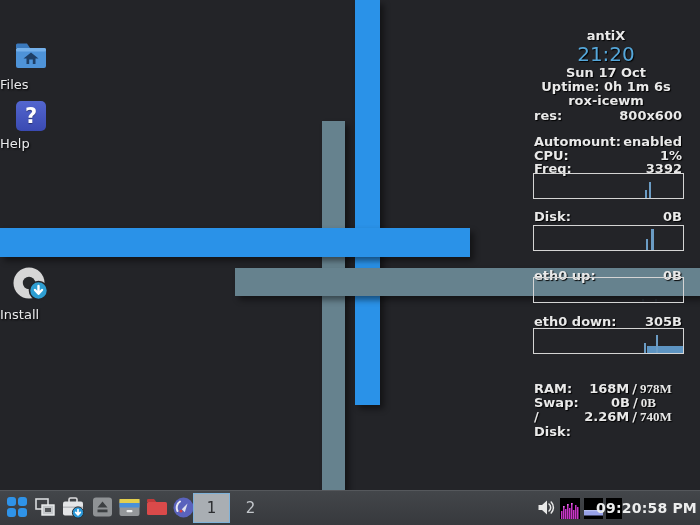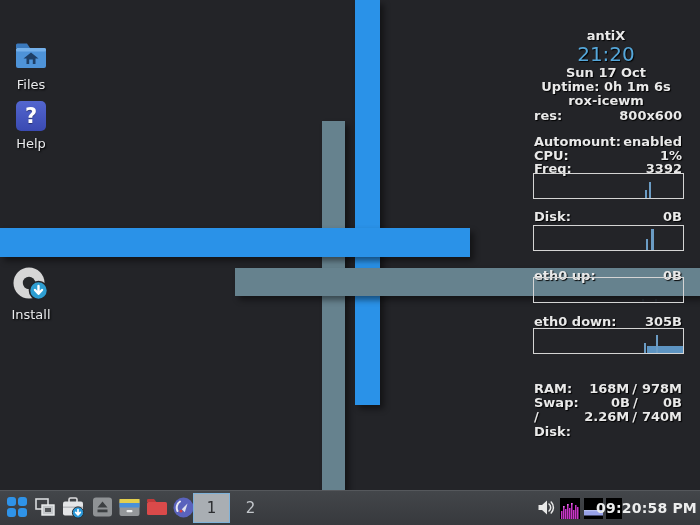--- a/index.html
+++ b/index.html
@@ -11,21 +11,21 @@
   }
 
   
   .stripe { position:absolute; box-shadow:4px 4px 6px rgba(0,0,0,0.45); }
   .stripe-gray-v  { left:322px; top:121px; width:23px; height:370px; background:#66828e; z-index:1; }
   .stripe-blue-v  { left:355px; top:0;     width:25px; height:405px; background:#2a92e8; z-index:2; }
   .stripe-blue-h  { left:0;    top:228px;  width:470px; height:29px; background:#2a92e8; z-index:3; }
   .stripe-gray-h  { left:235px; top:268px; width:465px; height:28px; background:#66828e; z-index:4; }
 
   
-  .desk-icon { position:absolute; width:62px; text-align:center; z-index:6; cursor:default; }
+  .desk-icon { position:absolute; width:62px; text-align:left; z-index:6; cursor:default; }
   .desk-icon .glyph { display:flex; justify-content:center; }
   .desk-label { margin-top:5px; font-size:13px; color:#e9eaec; text-shadow:1px 1px 2px #000; }
   #icon-files   { left:0; top:40px; }
   #icon-help    { left:0; top:101px; }
   #icon-install { left:0; top:266px; }
   .help-box {
     width:30px; height:30px; border-radius:5px;
     background:linear-gradient(#5366cf,#3a4ab2);
     color:#fff; font-size:21px; font-weight:bold;
     display:flex; align-items:center; justify-content:center;
@@ -41,21 +41,21 @@
   .ck-time { font-size:20px; font-weight:normal; color:#55a7da; }
   .ck-row { display:flex; justify-content:space-between; padding:0 2px 0 6px; }
   .ck-graph { position:absolute; left:5px; width:151px; height:26px;
               border:1px solid #d4d4d4; background:transparent; }
   .gbar { position:absolute; bottom:0; background:#6b9cc4; }
   .ck-used-total { text-align:right; padding-right:2px; color:#3d9ed8; }
   .usage-row { display:flex; align-items:baseline; padding:0 2px 0 6px; }
   .usage-row .ulabel { flex:1; text-align:left; }
   .usage-row .uused  { width:52px; text-align:right; }
   .usage-row .uslash { padding:0 3px; }
-  .usage-row .utotal { width:42px; text-align:right; }
+  .usage-row .utotal { width:42px; text-align:left;font-family:Liberation Serif, serif; }
 
   
   #taskbar { position:absolute; left:0; top:490px; width:700px; height:35px; z-index:50;
              background:linear-gradient(#43464a,#37393d);
              border-top:1px solid #55585c; }
   .tb-icon { position:absolute; top:7px; width:24px; height:22px;
              display:flex; align-items:center; justify-content:center; cursor:pointer; }
   .ws-btn { position:absolute; top:2px; height:30px; width:37px;
             display:flex; align-items:center; justify-content:center;
             font-size:15px; color:#c3c7cb; cursor:pointer; }

